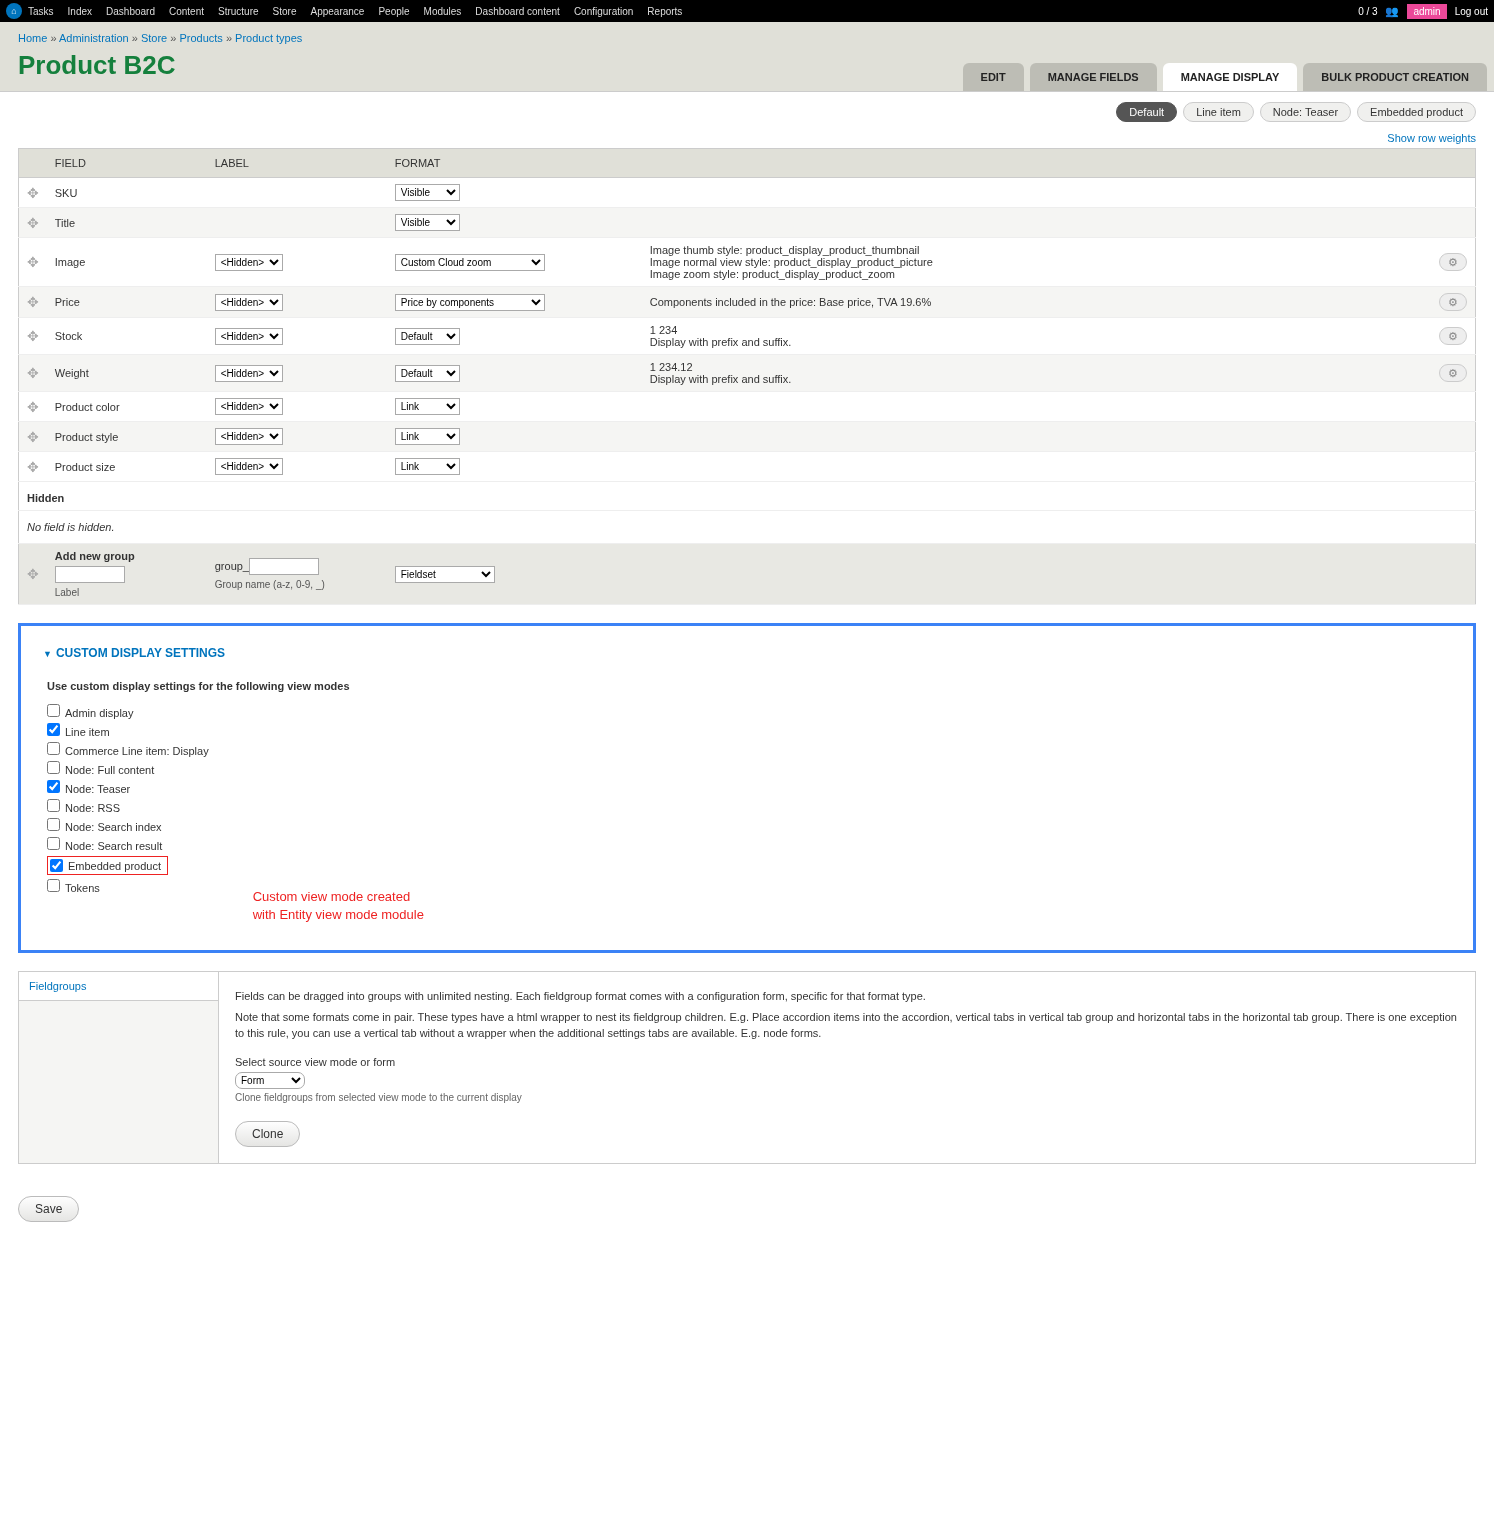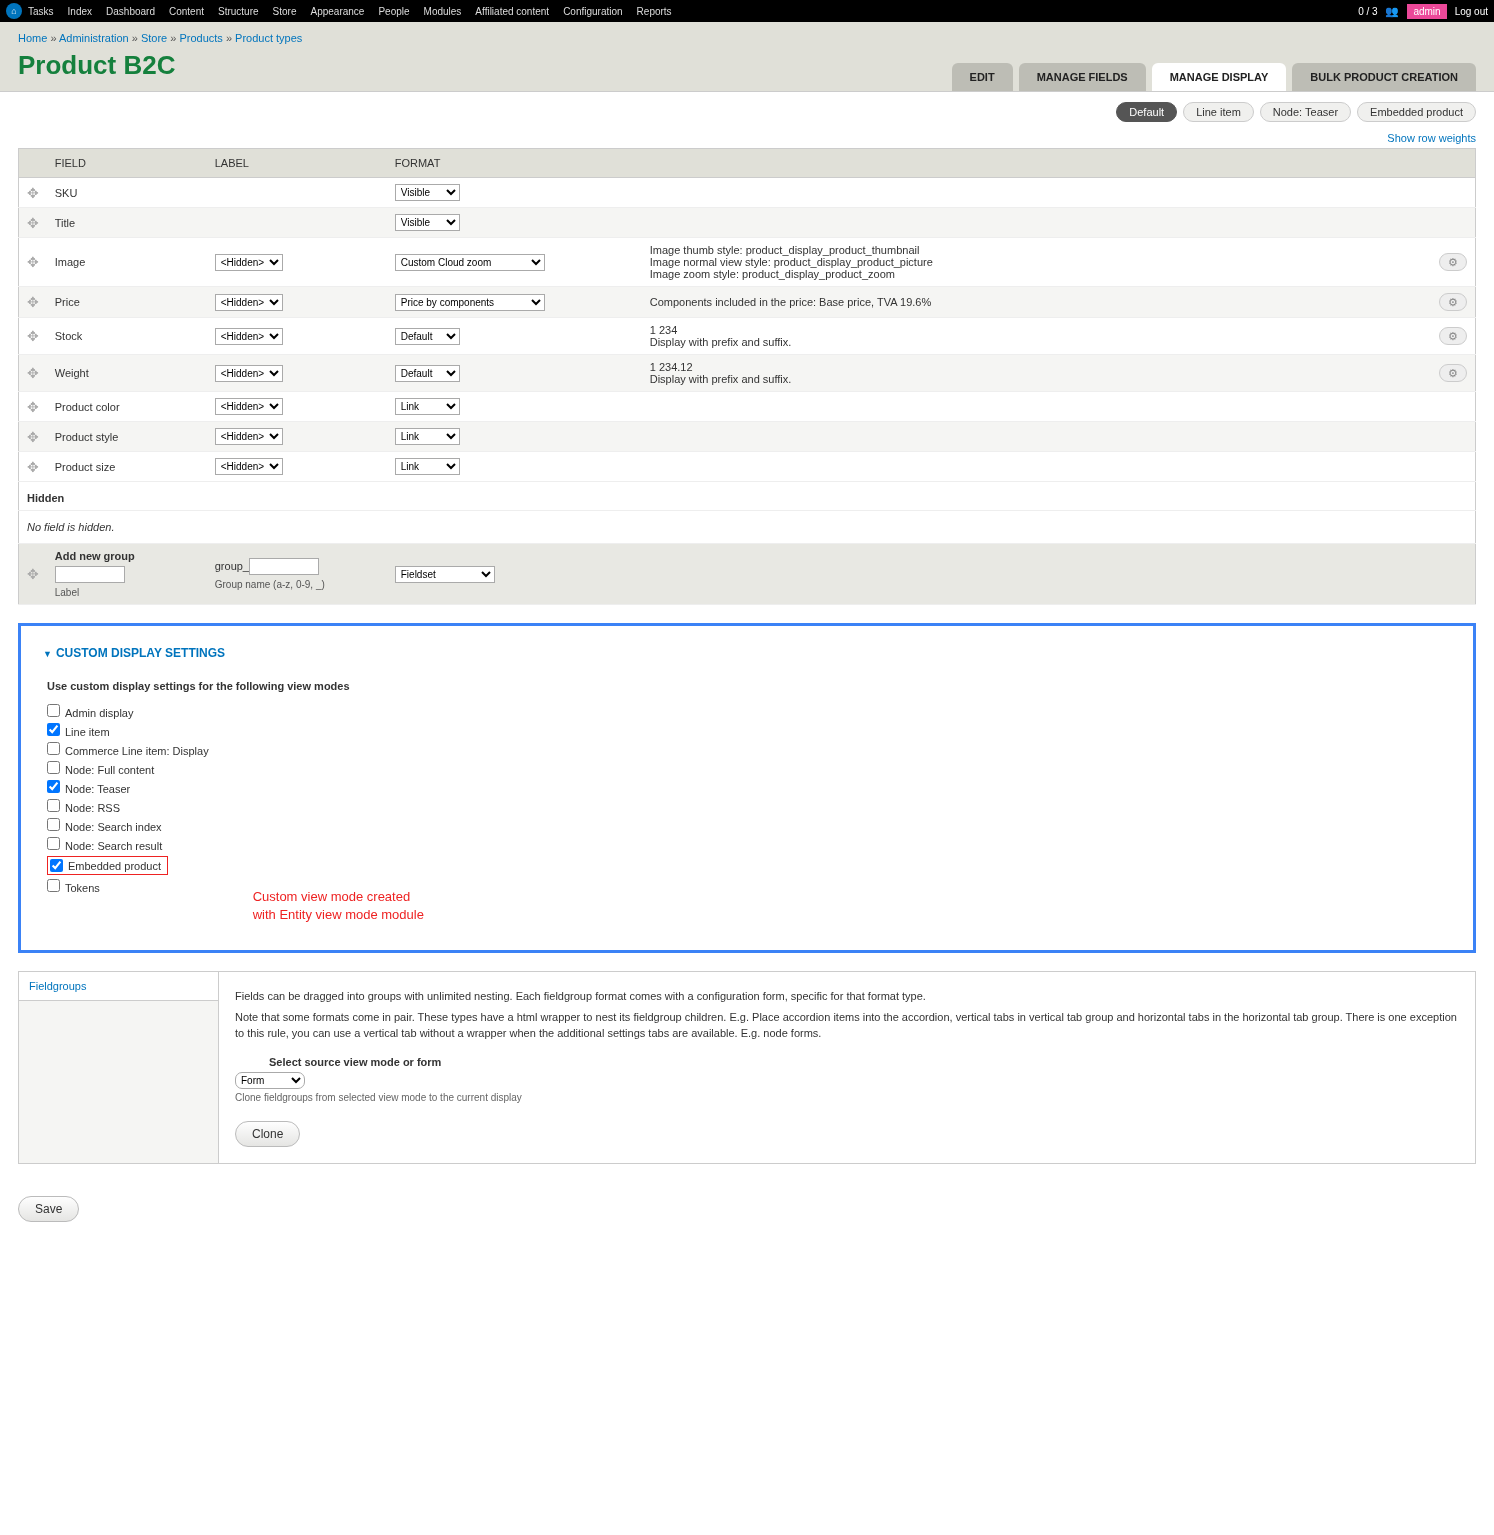--- a/index.html
+++ b/index.html
@@ -10,21 +10,21 @@
 .toolbar-left { display: flex; gap: 14px; }
 .toolbar-left span { color: #ddd; cursor: pointer; }
 .toolbar-right { margin-left: auto; display: flex; align-items: center; gap: 8px; }
 .toolbar-right .admin-badge { background: #ec4899; padding: 2px 6px; color:#fff; }
 .toolbar-right .stats-icon{color:#888;font-size:11px;}
 .header { background: #e0e0d8; padding: 10px 18px 0; position: relative; border-bottom:1px solid #ccc; }
 .breadcrumb { font-size: 11px; margin-bottom: 6px; }
 .breadcrumb a { color: #0074bd; }
 .breadcrumb span { color: #555; }
 .page-title { font-size: 26px; font-weight: bold; color: #15803d; margin-bottom: 10px; }
-.primary-tabs { position: absolute; bottom: 0; right: 18px; display: flex; gap: 6px; }
+.primary-tabs { position: absolute; bottom: 0; right: 7px; display: flex; gap: 6px; }
 .primary-tabs .ptab { background: #bdbdb5; color: #222; font-weight: bold; font-size: 11px; padding: 8px 18px; border-radius: 6px 6px 0 0; cursor: pointer; }
 .primary-tabs .ptab.active { background: #fff; }
 .sub-tabs { display: flex; gap: 6px; padding: 10px 18px; justify-content:flex-end; }
 .sub-tabs .stab { background: #f0f0ee; border: 1px solid #ccc; border-radius: 10px; padding: 3px 12px; font-size: 11px; cursor: pointer; }
 .sub-tabs .stab.active { background: #555; color: #fff; border-color:#555; }
 .link-row { text-align: right; padding: 0 18px 4px; }
 .content { padding: 0 18px 18px; }
 .field-table { width: 100%; border: 1px solid #ccc; border-collapse: collapse; }
 .field-table th { background: #e0e0d8; text-align: left; padding: 8px; font-size: 11px; font-weight: normal; border-bottom:1px solid #ccc; }
 .field-table td { padding: 6px 8px; vertical-align: middle; border-bottom:1px solid #eee; }
@@ -49,21 +49,21 @@
 .vm-list .vm-item { margin: 4px 0; display:flex; align-items:center;}
 .vm-list input { margin-right: 5px; }
 .em-box { border: 1px solid #e22; padding: 2px 6px 2px 2px; display:inline-flex; align-items:center; }
 .annotation { color: #e22; font-size: 13px; position:relative; }
 
 .fg-box { border:1px solid #ccc; margin-top:18px; display:flex; }
 .fg-side { width: 200px; background:#f5f5f3; border-right:1px solid #ccc; }
 .fg-side-item { padding: 8px 10px; color:#0074bd; border-bottom:1px solid #ccc;background:#fff; }
 .fg-main { flex:1; padding: 16px; font-size: 11px; }
 .fg-main p { margin-bottom: 4px; line-height:1.5; }
-.fg-sub-heading { font-weight:bold; margin-top:14px; margin-bottom:4px;margin-left:34px; }
+.fg-sub-heading { font-weight:normal; margin-top:14px; margin-bottom:4px; }
 .btn { background: linear-gradient(#fefefe,#e5e5e3); border:1px solid #bbb; border-radius:14px; padding: 5px 16px; font-size:12px; cursor:pointer; color:#333; }
 .save-row { padding: 14px 18px; }
 .desc{font-size:10px;color:#666;margin-top:3px;}
 .col-field{width:160px;}
 .col-label{width:180px;}
 .col-format{width:255px;}
 .col-gear{width:40px;text-align:right;}
 .col-handle{width:22px;}
 </style>
 </head>
@@ -74,21 +74,21 @@
   <div class="toolbar-left" id="toolbar-items">
       <span>Tasks</span>
       <span>Index</span>
       <span>Dashboard</span>
       <span>Content</span>
       <span>Structure</span>
       <span>Store</span>
       <span>Appearance</span>
       <span>People</span>
       <span>Modules</span>
-      <span>Affiliated content</span>
+      <span>Dashboard content</span>
       <span>Configuration</span>
       <span>Reports</span>
     </div>
   <div class="toolbar-right">
     <span>0 / 3</span>
     <span class="stats-icon">👥</span>
     <span class="admin-badge">admin</span>
     <span>Log out</span>
   </div>
 </div>

